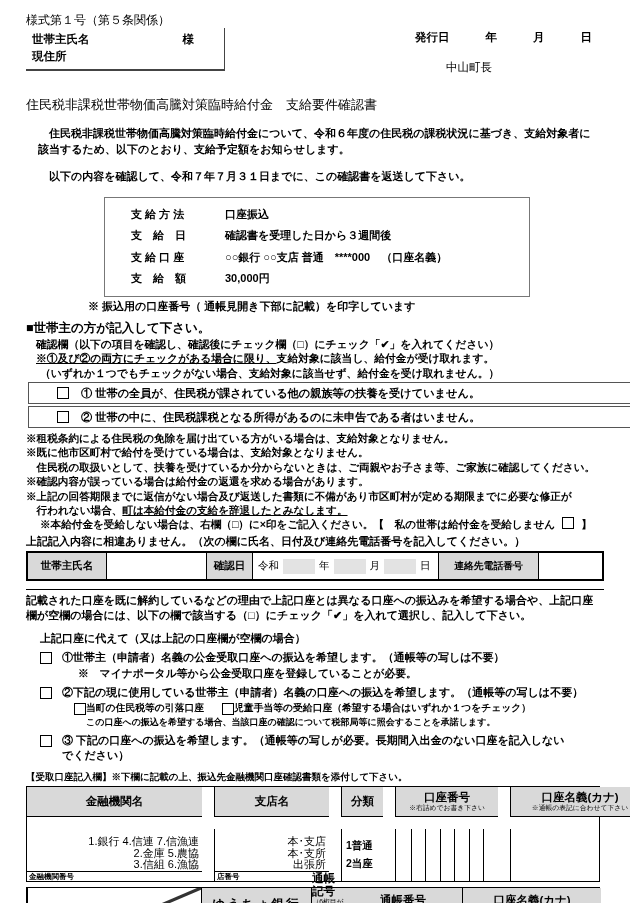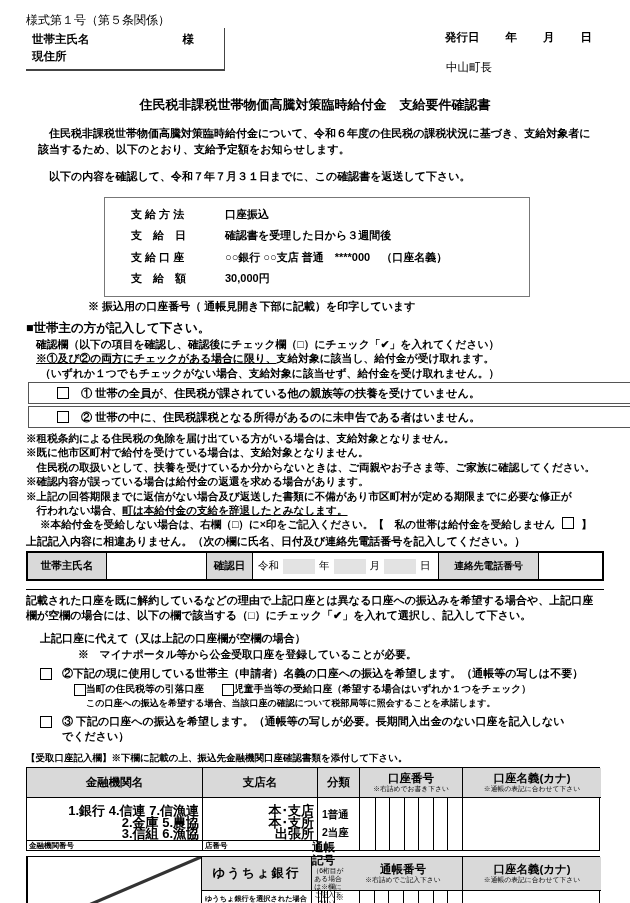--- a/index.html
+++ b/index.html
@@ -5,24 +5,24 @@
   html,body{margin:0;padding:0;background:#fff;}
   body{width:630px;height:903px;overflow:hidden;font-family:"Liberation Sans",sans-serif;color:#000;}
   .page{box-sizing:border-box;width:630px;height:903px;padding:12px 26px 8px 26px;position:relative;}
   .serif{font-family:"Liberation Serif",serif;}
   .u{text-decoration:underline;}
   
   .hdr{position:relative;height:78px;}
   .form-no{font-size:12px;}
   .recipient{position:absolute;left:0;top:16px;width:192px;border-right:1.5px solid #444;border-bottom:2px solid #444;padding:3px 0 4px 6px;font-size:11.5px;font-weight:bold;line-height:17px;}
   .recipient .row1{display:flex;justify-content:space-between;padding-right:30px;}
-  .issue{position:absolute;right:12px;top:18px;font-size:11.5px;font-weight:bold;display:flex;gap:26px;}
+  .issue{position:absolute;right:12px;top:18px;font-size:11.5px;font-weight:bold;display:flex;gap:36px;}
   .issuer{position:absolute;right:112px;top:48px;font-size:11.5px;}
   
-  .title{text-align:center;font-size:13px;font-weight:bold;margin:6px 0 6px 0;}
+  .title{font-size:13px;font-weight:normal;margin:6px 0 6px 0;}
   .intro p{margin:12px;font-size:11px;font-weight:600;line-height:15.5px;text-indent:1em;}
   
   .paybox{margin:4px 0 0 78px;width:424px;border:1px solid #777;padding:6px 0 6px 0;}
   .paybox .prow{display:flex;font-size:11px;font-weight:bold;line-height:21.5px;}
   .paybox .plabel{width:86px;margin-left:26px;}
   .paybox .pval{margin-left:8px;}
   .paynote{margin:2px 0 0 62px;font-size:11px;font-weight:600;}
   
   .sec-h{font-size:12.5px;font-weight:bold;margin-top:6px;}
   .inst{font-size:10.8px;font-weight:600;line-height:14.5px;margin-left:10px;}
@@ -46,28 +46,28 @@
   
   .altp{font-size:11px;font-weight:600;line-height:15px;margin:0;}
   .optlead{font-size:11px;font-weight:600;margin:8px 0 0 14px;}
   .optline{display:flex;gap:10px;margin:4px 0 0 14px;font-size:11px;font-weight:600;line-height:15px;align-items:flex-start;}
   .optline .cb{margin-top:2px;}
   .optnote{margin:2px 0 0 52px;font-size:10.8px;font-weight:600;}
   .subline{display:flex;gap:0;margin:2px 0 0 48px;font-size:9.8px;font-weight:600;align-items:center;}
   .consent{margin:1px 0 0 60px;font-size:9px;font-weight:600;}
   
   .cap{font-size:9.5px;font-weight:bold;margin:8px 0 2px 0;}
-  .banktbl{display:grid;grid-template-columns:175px 115px 42px 103px 139px;grid-template-rows:30px 52px;border:1.6px solid #000;width:574px;box-sizing:border-box;}
+  .banktbl{display:grid;grid-template-columns:175px 115px 42px 103px 139px;grid-template-rows:30px 52px;border:1.6px solid #000;width:574px;box-sizing:border-box;gap:12px;}
   .banktbl>div{box-sizing:border-box;}
   .hcell{background:#d9d9d9;display:flex;flex-direction:column;align-items:center;justify-content:center;border-bottom:1px solid #000;}
   .hcell .hl{font-size:11.5px;font-weight:bold;line-height:13px;}
   .hcell .hs{font-size:6.8px;line-height:8px;}
   .bl{border-left:1px solid #000;}
   .colA{display:flex;flex-direction:column;}
-  .codes{flex:1;text-align:right;font-size:13px;font-weight:700;line-height:11.5px;padding:7px 3px 0 0;}
+  .codes{flex:1;text-align:right;font-size:11px;font-weight:400;line-height:11.5px;padding:7px 3px 0 0;}
   .strip{height:16px;border-top:1px solid #000;display:flex;align-items:flex-end;font-size:7.5px;font-weight:bold;}
   .strip .slab{flex:1;display:flex;align-items:center;padding-left:2px;}
   .dbox{width:13px;border-left:1px solid #000;}
   .typecell{display:flex;flex-direction:column;justify-content:center;gap:4px;padding-left:4px;font-size:10.5px;font-weight:bold;}
   .grid7{display:grid;grid-template-columns:repeat(7,1fr);}
   .grid7>div{border-left:1px solid #000;}
   .grid7>div:first-child{border-left:none;}
   .grid8{display:grid;grid-template-columns:repeat(8,1fr);}
   .grid8>div{border-left:1px solid #000;}
   .grid8>div:first-child{border-left:none;}
@@ -179,20 +179,24 @@
     </div>
     <div class="glab" style="font-size:9.8px;font-family:Liberation Mono, monospace;">連絡先電話番号</div>
     <div></div>
   </div>
 
   <hr class="divider">
 
   <p class="altp">記載された口座を既に解約しているなどの理由で上記口座とは異なる口座への振込みを希望する場合や、上記口座欄が空欄の場合には、以下の欄で該当する（□）にチェック「✔」を入れて選択し、記入して下さい。</p>
   <div class="optlead">上記口座に代えて（又は上記の口座欄が空欄の場合）</div>
 
+  <div class="optline">
+    <span class="cb"></span>
+    <span>①世帯主（申請者）名義の公金受取口座への振込を希望します。（通帳等の写しは不要）</span>
+  </div>
   <div class="optnote">※　マイナポータル等から公金受取口座を登録していることが必要。</div>
 
   <div class="optline">
     <span class="cb"></span>
     <span>②下記の現に使用している世帯主（申請者）名義の口座への振込を希望します。（通帳等の写しは不要）</span>
   </div>
   <div class="subline">
     <span class="cb"></span>
     <span>当町の住民税等の引落口座</span>
     <span style="width:18px;"></span>

